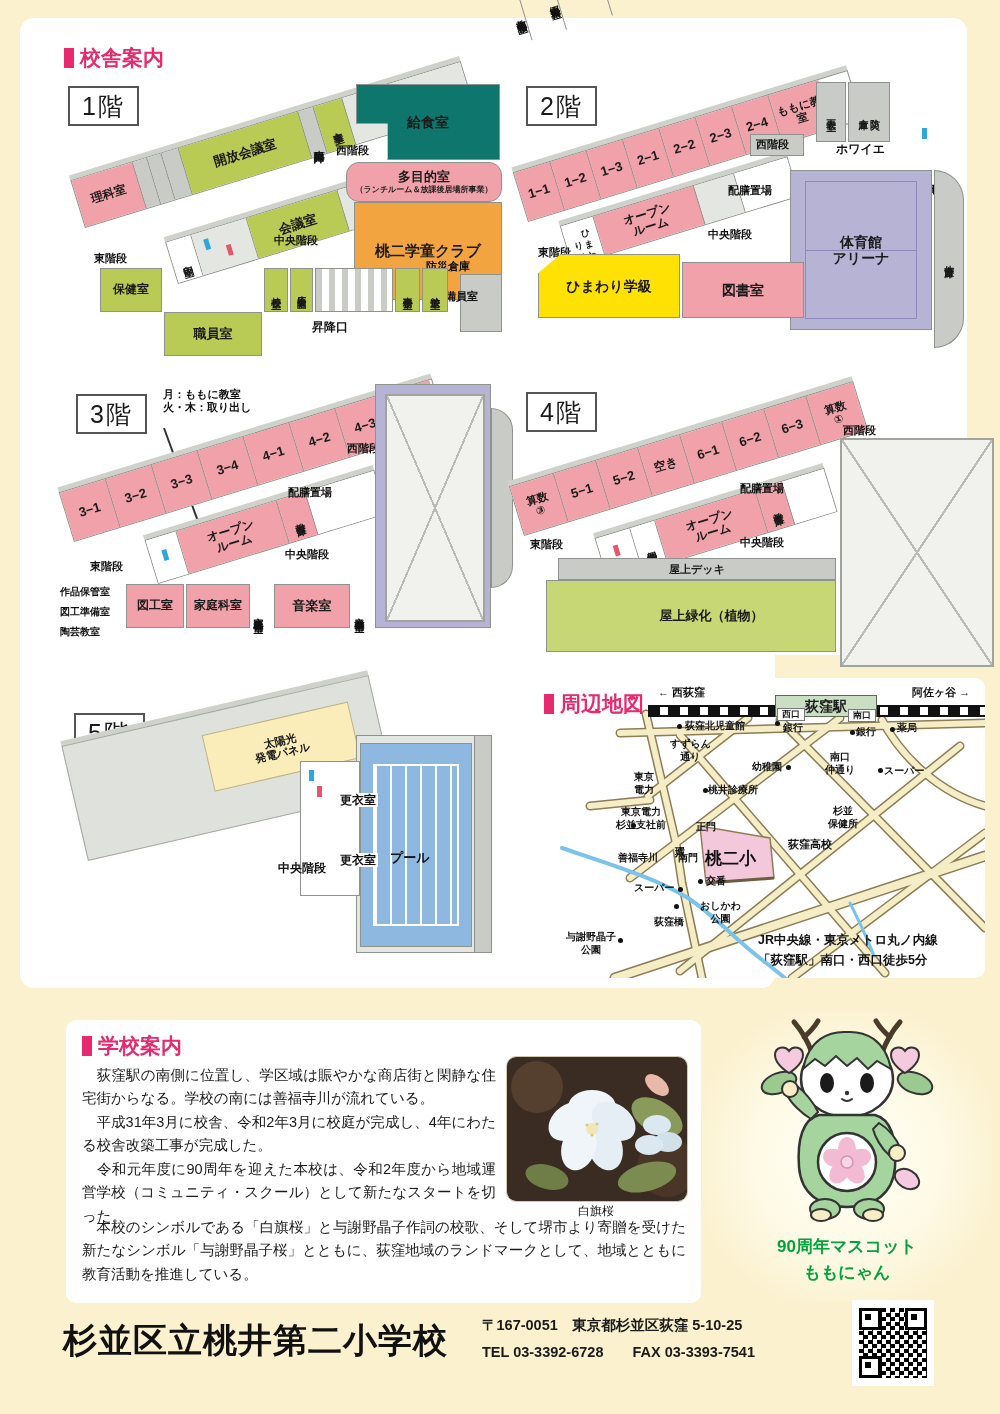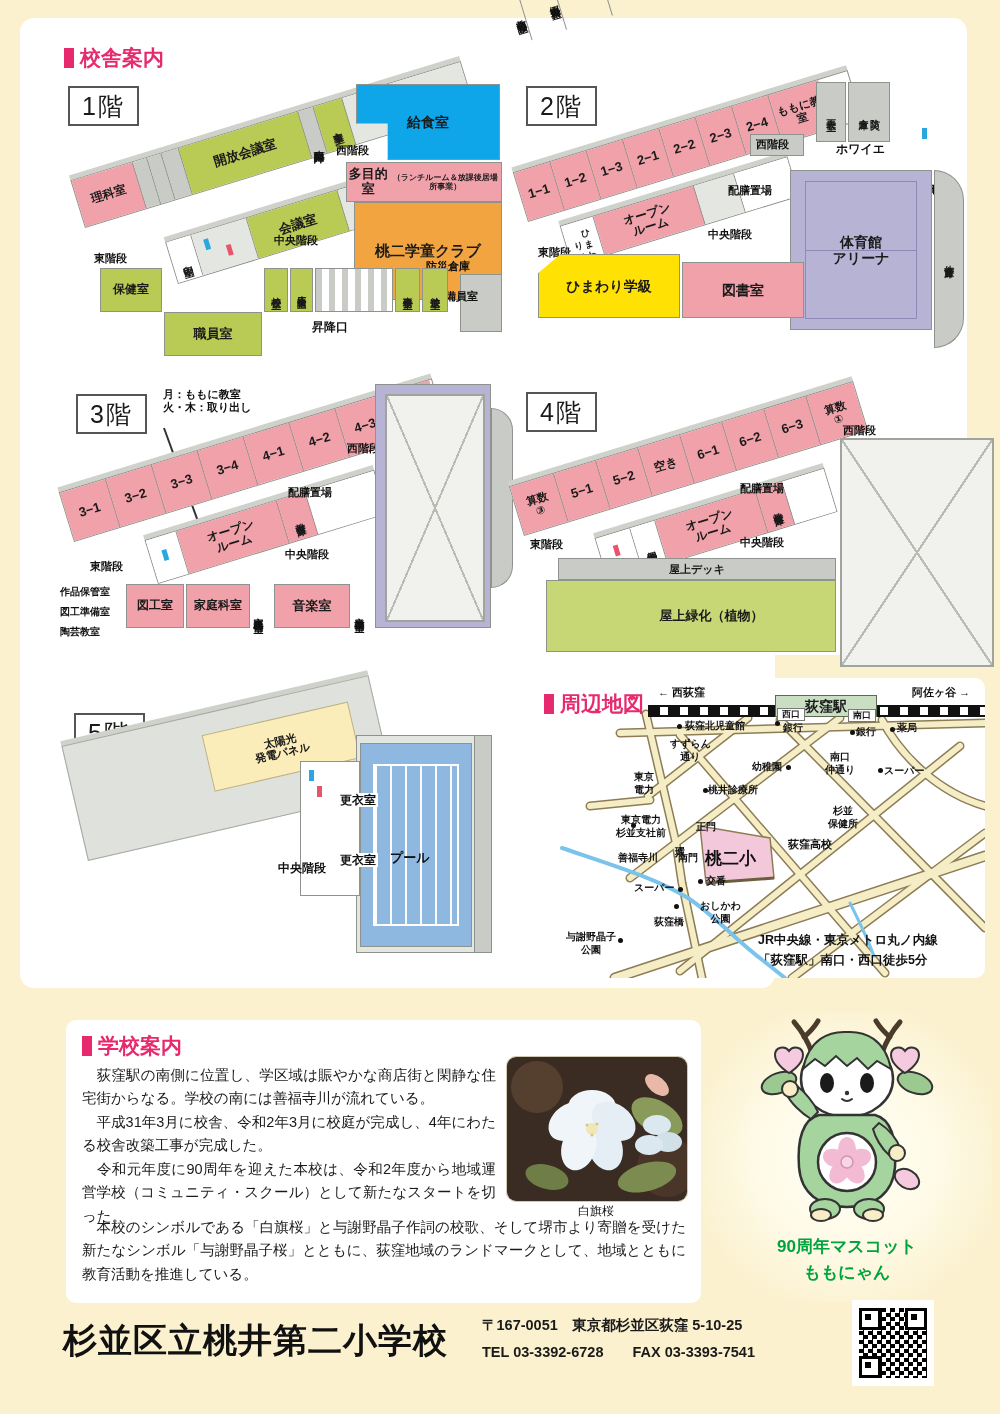--- a/index.html
+++ b/index.html
@@ -13,21 +13,21 @@
   .tag{position:absolute;background:#fff;border:2px solid #555;font-size:25px;padding:1px 12px;line-height:34px;letter-spacing:2px;}
   .wing{position:absolute;display:flex;transform-origin:left bottom;border:1px solid #8F938D;background:#fff;
         box-shadow:0 -5px 0 #CFD2CB;box-sizing:border-box;}
   .wing>div{height:100%;border-right:1px solid #8F938D;display:flex;align-items:center;justify-content:center;
         font-weight:bold;text-align:center;white-space:pre-line;line-height:1.12;box-sizing:border-box;position:relative;flex:none;}
   .room{position:absolute;border:1.2px solid #8F938D;display:flex;align-items:center;justify-content:center;
         font-weight:bold;color:#1a1a1a;text-align:center;white-space:pre-line;line-height:1.15;box-sizing:border-box;}
   .lb{position:absolute;font-weight:bold;color:#111;white-space:pre-line;line-height:1.2;text-align:center;}
   .v{writing-mode:vertical-rl;letter-spacing:1px;}
   .pink{background:#F0A1A9;} .green{background:#B9CB54;text-align:center;} .orange{background:#F2A441;}
-  .tan{background:#0ea5e9;} .yellow{background:#FFE203;} .lav{background:#B6B3D5;}
+  .tan{background:#0f766e;} .yellow{background:#FFE203;} .lav{background:#B6B3D5;}
   .gray{background:#C9CCC6;} .lgray{background:#E4E6E1;} .wht{background:#fff;}
   .pgreen{background:#C7D775;} .pale{background:#FBEDBA;} .poolc{background:#8FB8E0;}
   .f8{font-size:8px;} .f9{font-size:9px;} .f10{font-size:10px;} .f11{font-size:11px;}
   .f12{font-size:12px;} .f13{font-size:13px;} .f14{font-size:14px;} .f15{font-size:15px;}
   .void{background-color:#F1F2EE;border:2px solid #A0A49D;position:absolute;
         background-image:linear-gradient(to top right,transparent calc(50% - 1px),#B9BCB4 calc(50% - 1px),#B9BCB4 calc(50% + 1px),transparent calc(50% + 1px)),
                          linear-gradient(to bottom right,transparent calc(50% - 1px),#B9BCB4 calc(50% - 1px),#B9BCB4 calc(50% + 1px),transparent calc(50% + 1px));}
   .hatch{background:repeating-linear-gradient(90deg,#C9CCC6 0 6px,#fff 6px 13px);}
   .court{position:absolute;inset:10px 14px;border:1.5px solid #8D89B8;}
   .courtline{position:absolute;left:14px;right:14px;top:50%;height:0;border-top:1.5px solid #8D89B8;}
@@ -76,21 +76,21 @@
     <div class="lgray" style="width:58px;">
       <span class="wcb" style="left:10px;top:8px;"></span>
       <span class="wcr" style="left:30px;top:20px;"></span>
     </div>
     <div class="green f13" style="width:95px;">会議室</div>
     <div class="lgray" style="width:64px;border-right:none;"></div>
   </div>
   <div class="lb v f11" style="left:252px;top:25px;height:80px;">南昇降口</div>
   <div class="lb f11" style="left:276px;top:66px;">西階段</div>
   <div class="room tan f14" style="left:296px;top:6px;width:144px;height:76px;clip-path:polygon(0 0,100% 0,100% 100%,22% 100%,22% 52%,0 52%);">給食室</div>
-  <div class="room pink" style="left:286px;top:84px;width:156px;height:40px;">
+  <div class="room pink" style="left:286px;top:84px;width:156px;height:40px;flex-direction:column;border-radius:13px;">
     <span class="f13">多目的室</span>
     <span class="f8">（ランチルーム＆放課後居場所事業）</span>
   </div>
   <div class="room orange f15" style="left:294px;top:124px;width:148px;height:98px;">桃二学童クラブ</div>
   <div class="lb f11" style="left:366px;top:182px;">防災倉庫</div>
   <div class="room gray" style="left:400px;top:196px;width:42px;height:58px;"></div>
   <div class="lb f11" style="left:374px;top:212px;">警備員室</div>
   <div class="lb f11" style="left:214px;top:156px;">中央階段</div>
   <div class="lb f11" style="left:34px;top:174px;">東階段</div>
   <div class="room green f12" style="left:40px;top:190px;width:62px;height:44px;">保健室</div>
@@ -308,21 +308,21 @@
   <div class="maplb" style="left:367px;top:44px;">薬局</div>
   <div class="maplb" style="left:140px;top:60px;">すずらん
 通り</div>
   <div class="maplb" style="left:222px;top:83px;">幼稚園</div>
   <div class="maplb" style="left:295px;top:73px;">南口
 仲通り</div>
   <div class="maplb" style="left:354px;top:87px;">スーパー</div>
   <div class="maplb" style="left:104px;top:93px;">東京
 電力</div>
   <div class="maplb" style="left:178px;top:106px;">桃井診療所</div>
-  <div class="maplb" style="left:86px;top:136px;">東京電力
+  <div class="maplb" style="left:86px;top:128px;">東京電力
 杉並支社前</div>
   <div class="maplb v" style="left:143px;top:140px;height:42px;">環八</div>
   <div class="maplb" style="left:166px;top:143px;">正門</div>
   <div class="maplb" style="left:298px;top:127px;">杉並
 保健所</div>
   <div class="maplb" style="left:88px;top:174px;">善福寺川</div>
   <div class="maplb" style="left:148px;top:174px;">南門</div>
   <div class="maplb" style="left:175px;top:170px;font-size:17px;">桃二小</div>
   <div class="maplb" style="left:258px;top:160px;font-size:11px;text-align:center;">荻窪高校</div>
   <div class="maplb" style="left:176px;top:197px;">交番</div>

